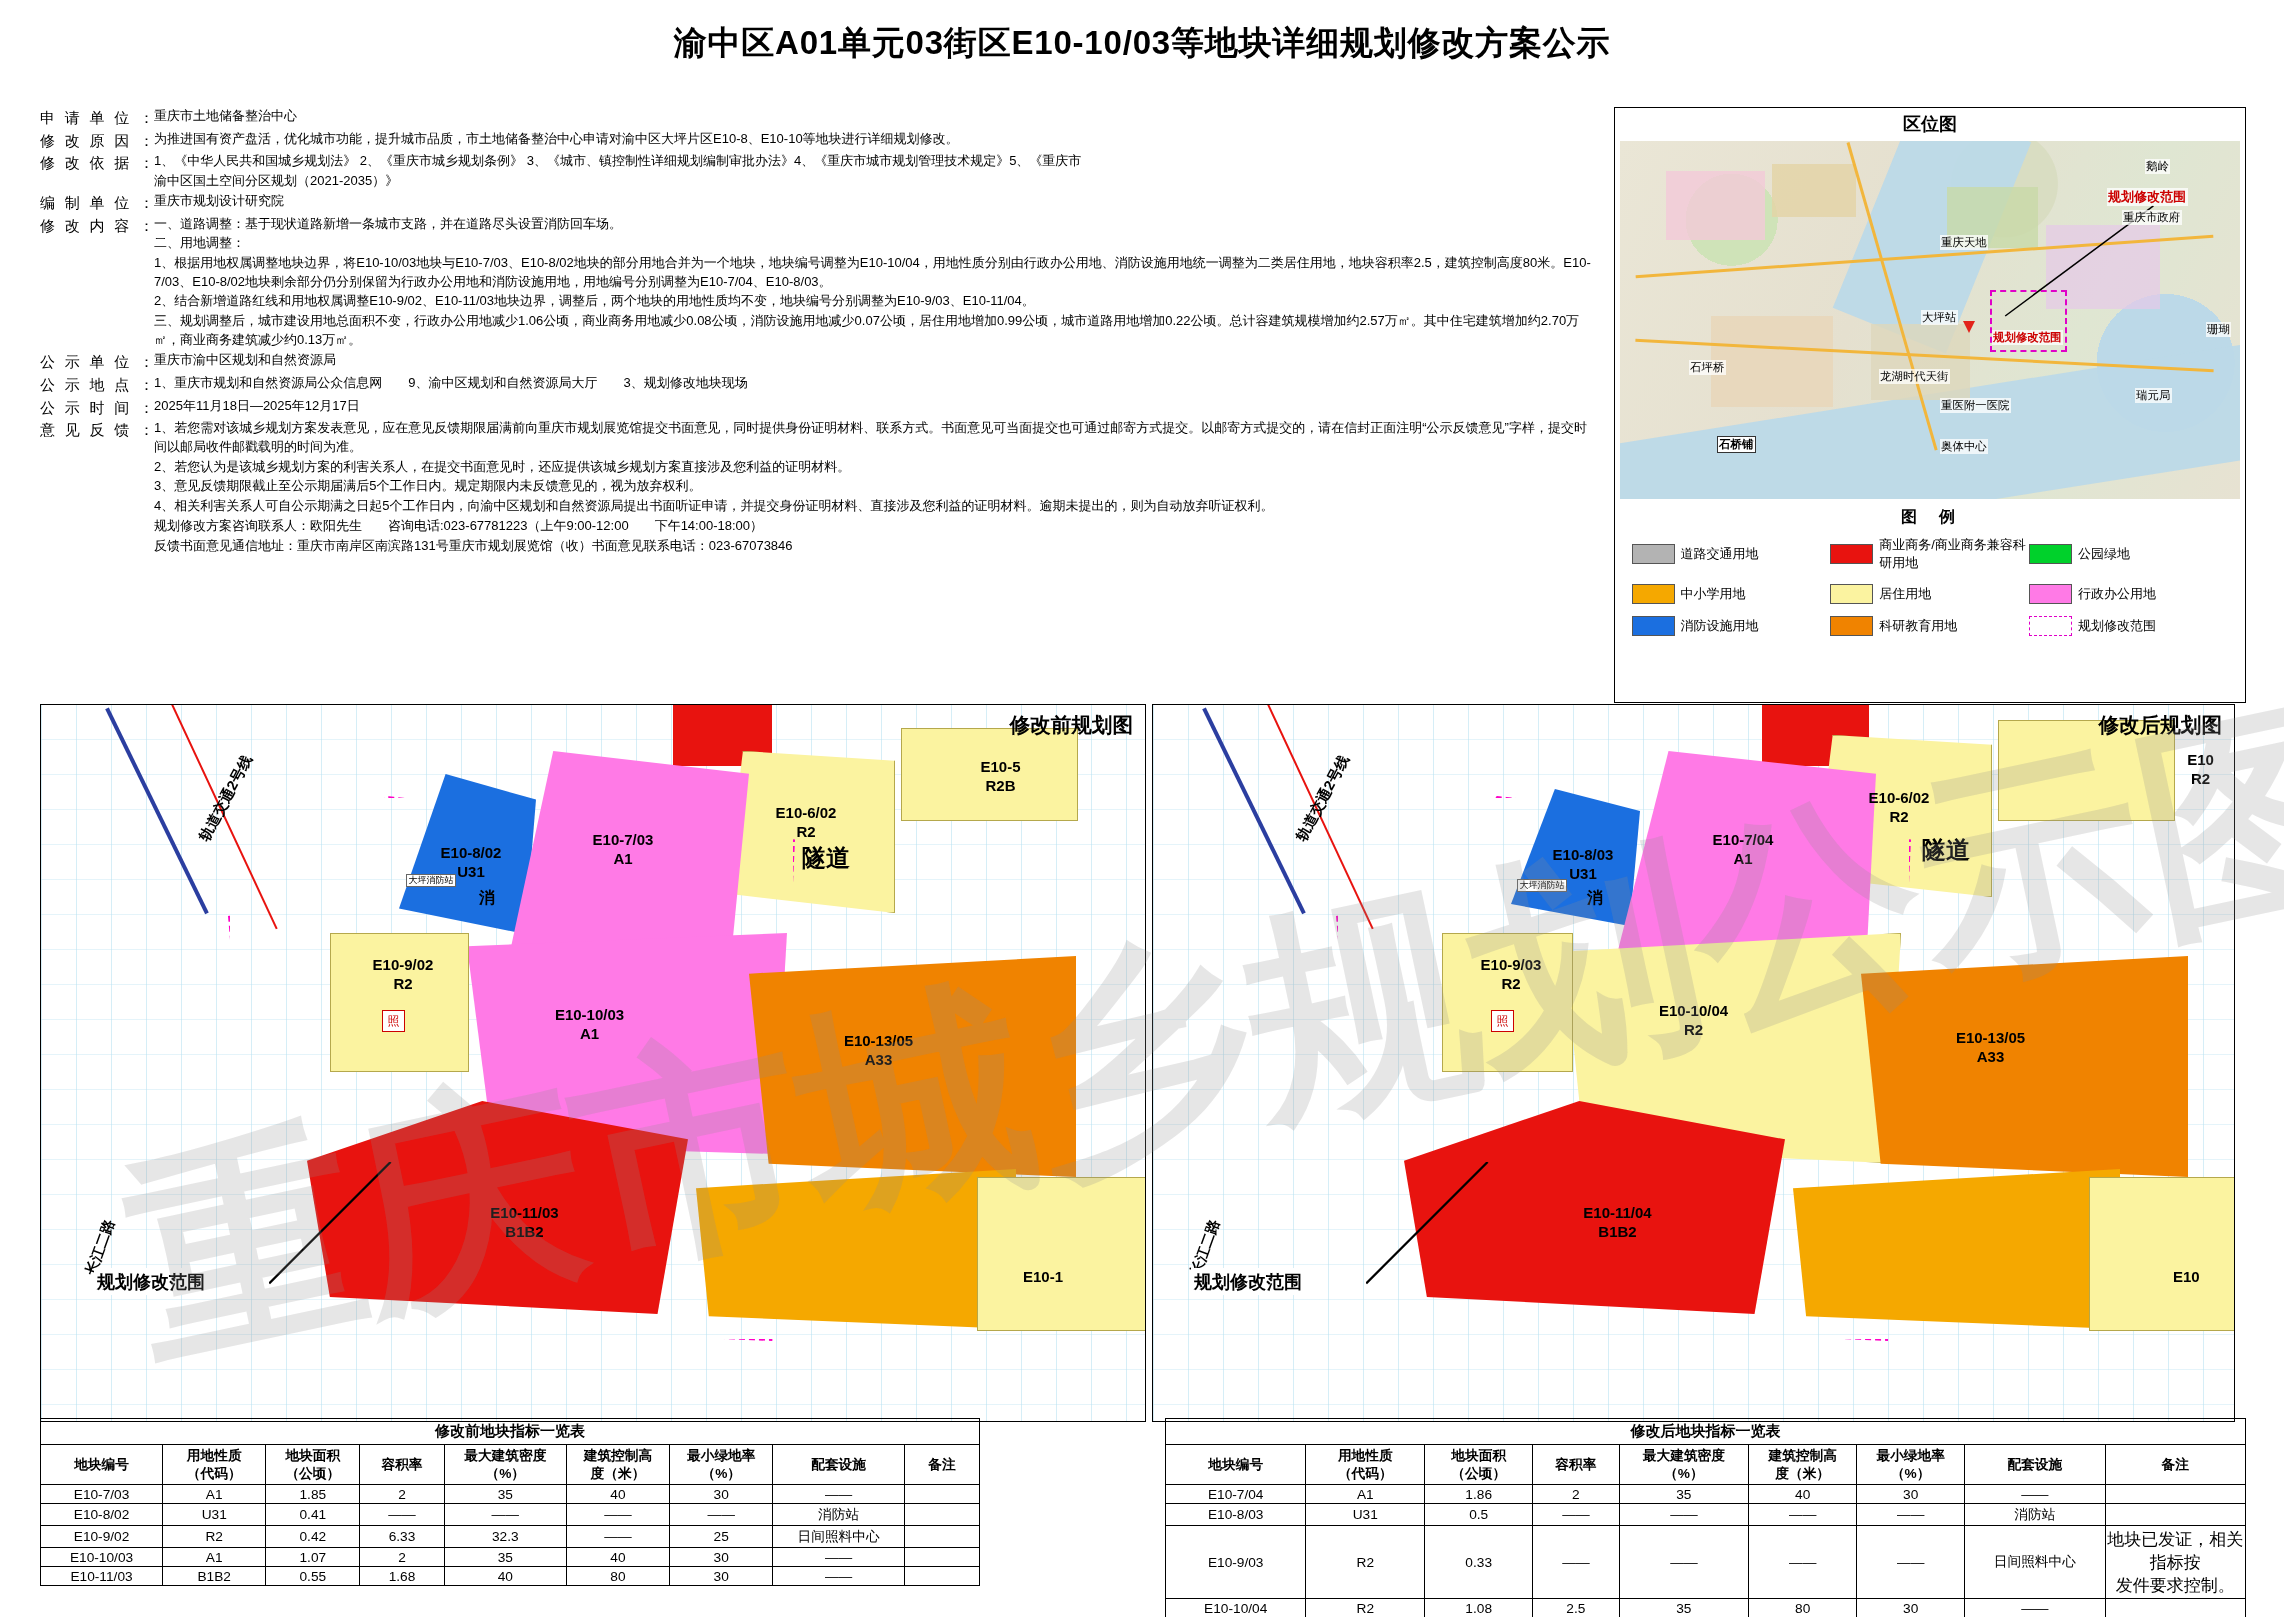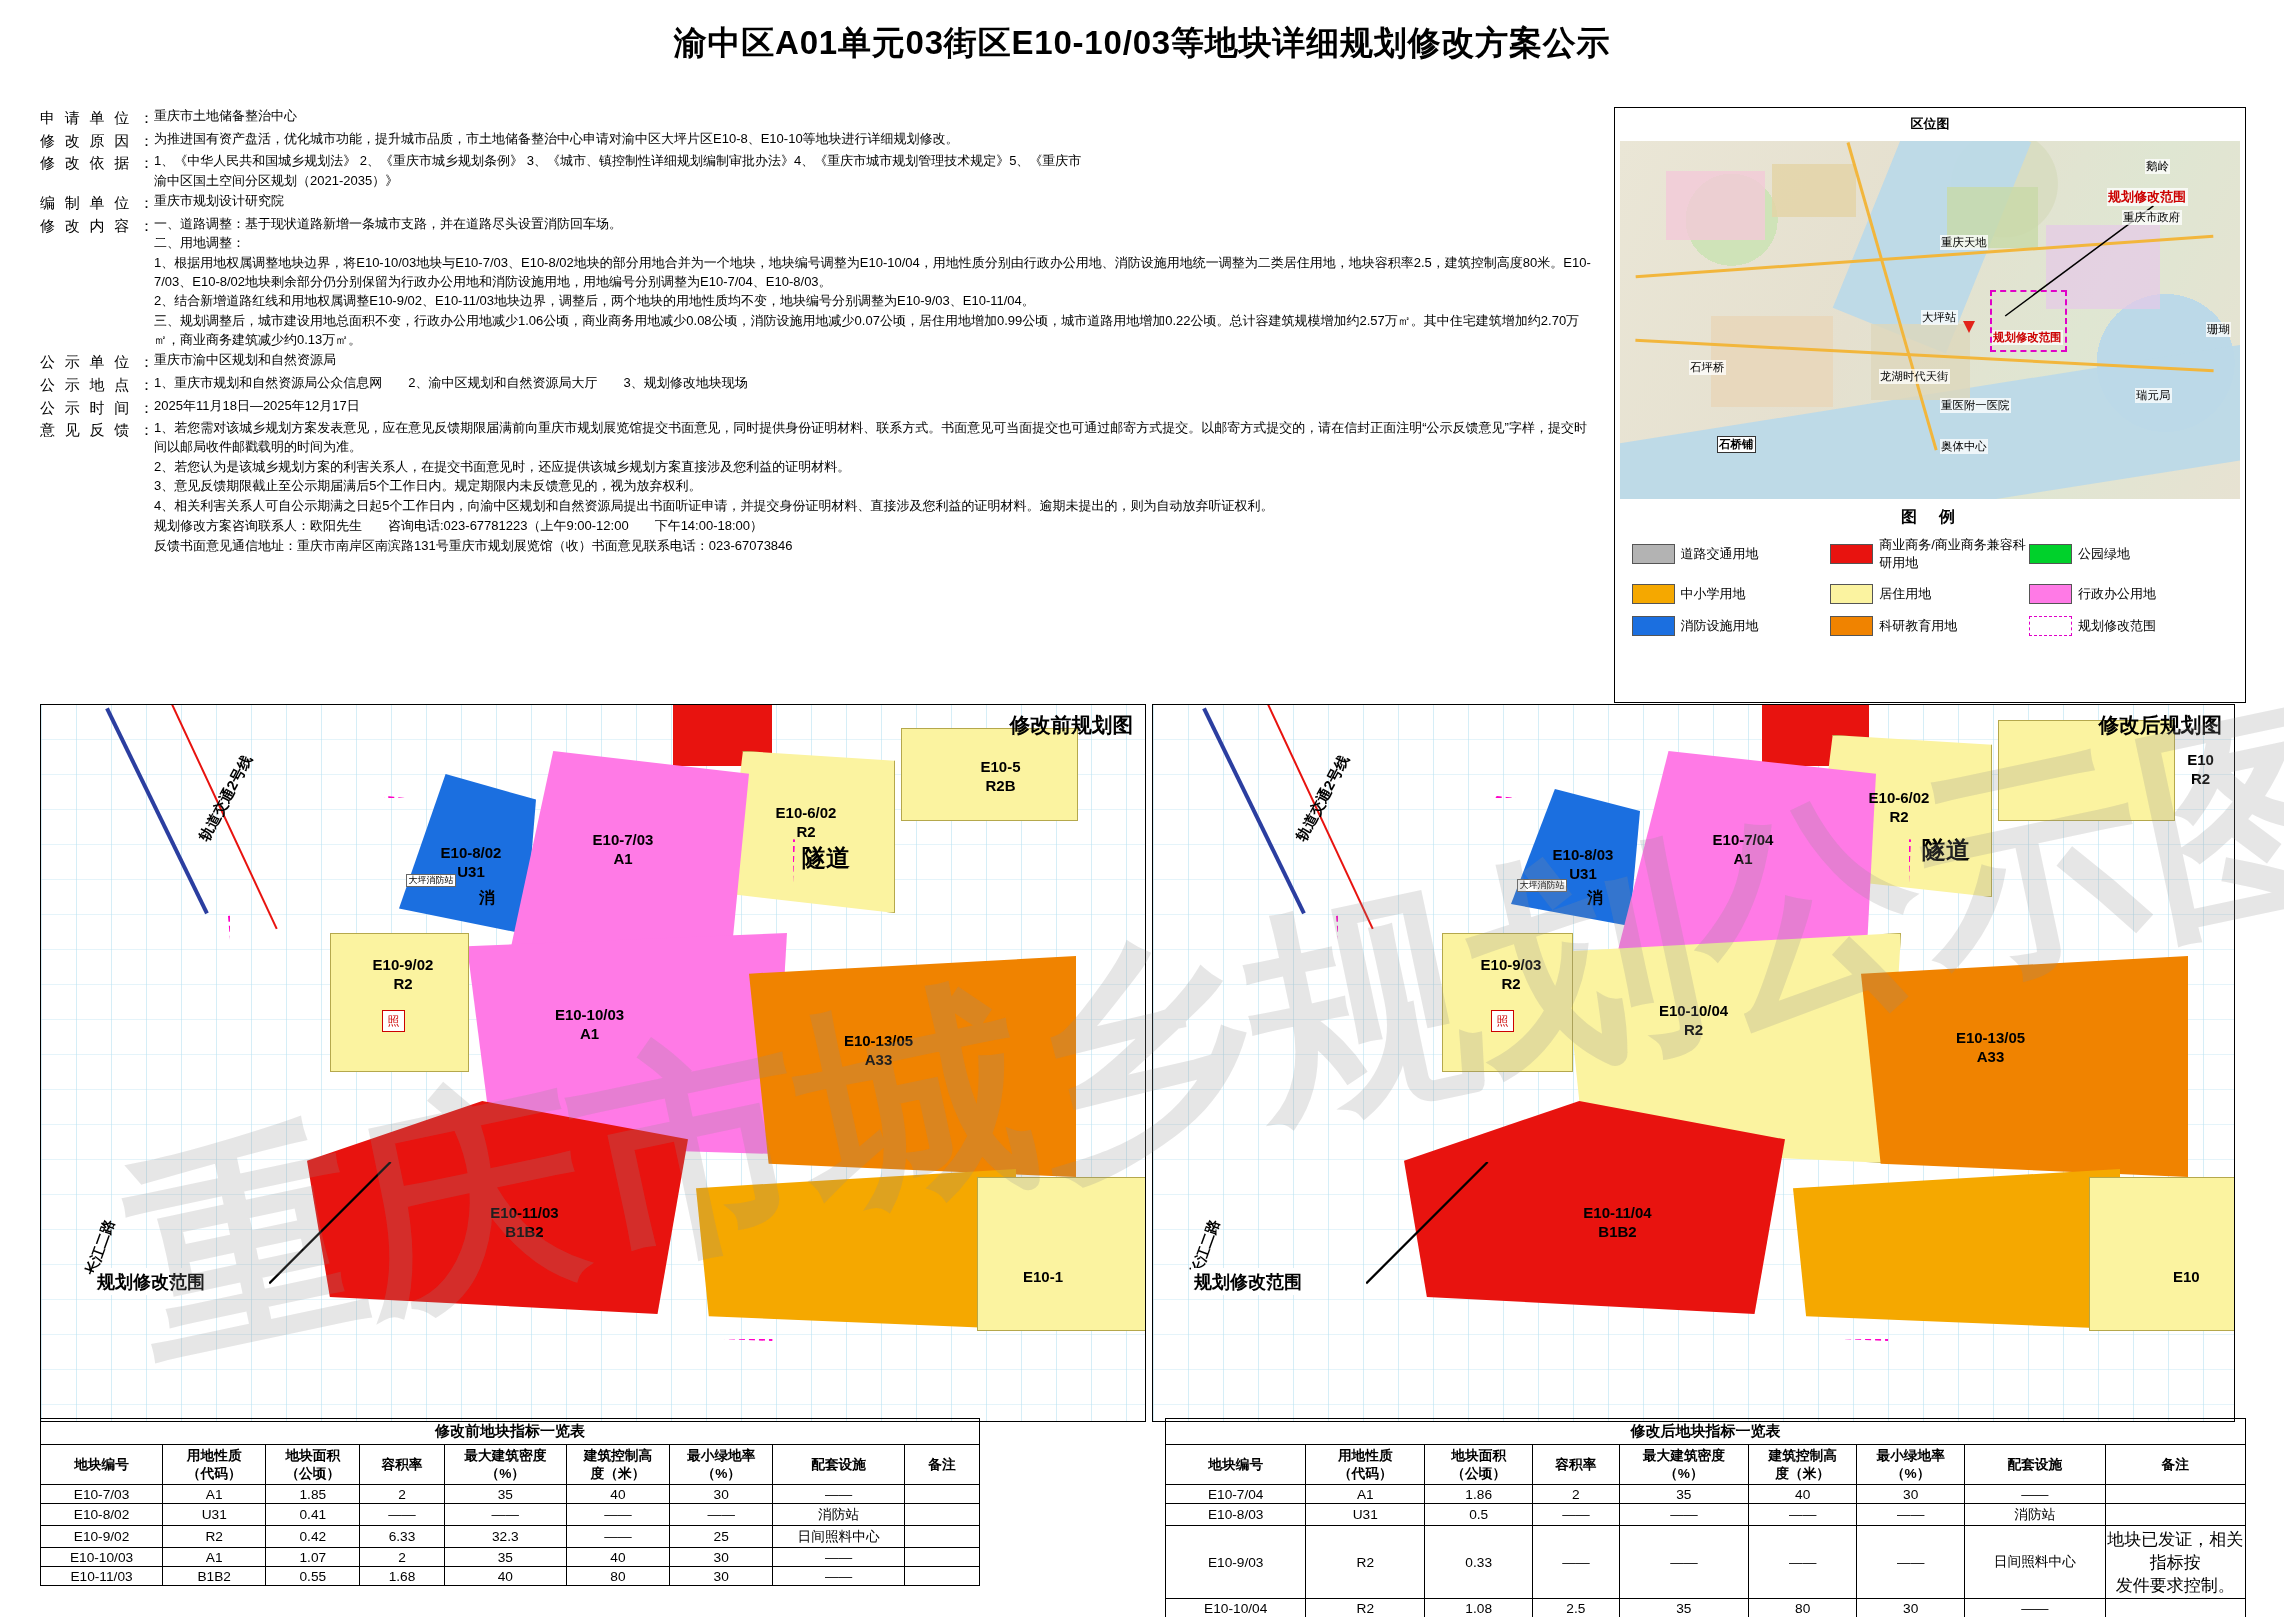--- a/index.html
+++ b/index.html
@@ -13,21 +13,21 @@
   .info-box{position:absolute;left:40px;top:107px;width:1553px;height:594px;font-size:15px;line-height:1.45;}
   .row{display:flex;margin-bottom:0.8px;}
   .row .lab{width:114px;flex:0 0 114px;text-align:justify;text-align-last:justify;font-size:15px;}
   .row .lab::after{content:"：";}
   .row .val{flex:1;font-size:13px;}
   .val p{margin:0 0 0.8px 0;}
   .indent1{text-indent:0;}
 
   
   .loc-box{position:absolute;left:1614px;top:107px;width:630px;height:594px;border:1.1px solid #000;}
-  .loc-title{position:absolute;left:0;top:0;width:100%;height:32px;line-height:32px;text-align:center;font-size:13px;font-weight:bold;}
+  .loc-title{position:absolute;left:0;top:0;width:100%;height:32px;line-height:32px;text-align:center;font-size:18px;font-weight:bold;}
   .loc-map{position:absolute;left:4.6px;top:33px;width:620px;height:358px;overflow:hidden;background:#e9e5d8;}
   .loc-map .mapbg{position:absolute;inset:0;background:
      radial-gradient(circle at 18% 22%, #cfe3b8 0 46px, transparent 46px),
      radial-gradient(circle at 62% 12%, #d9ddc2 0 53px, transparent 54px),
      radial-gradient(circle at 88% 62%, #bcd9e8 0 69px, transparent 69px),
      linear-gradient(115deg,#eae6d6 0%,#e5e0cf 40%,#dfe6d2 70%,#e7e2d2 100%);}
   .loc-map .river{position:absolute;left:-15px;top:251px;width:685px;height:114px;background:#bcd9e8;transform:rotate(-9deg);opacity:.95;}
   .loc-map .river2{position:absolute;left:251px;top:-30px;width:122px;height:228px;background:#bcd9e8;transform:rotate(22deg);opacity:.95;}
   .blk{position:absolute;}
   .road{position:absolute;background:#f2b63c;height:3px;}
@@ -121,21 +121,21 @@
     </div>
     <div class="row">
       <div class="lab">公示单位</div>
       <div class="val">
           <p>重庆市渝中区规划和自然资源局</p>
         </div>
     </div>
     <div class="row">
       <div class="lab">公示地点</div>
       <div class="val">
-          <p>1、重庆市规划和自然资源局公众信息网　　2、渝中区规划和自然资源局大厅　　3、规划修改地块现场</p>
+          <p>1、重庆市规划和自然资源局公众信息网　　9、渝中区规划和自然资源局大厅　　3、规划修改地块现场</p>
         </div>
     </div>
     <div class="row">
       <div class="lab">公示时间</div>
       <div class="val">
           <p>2025年11月18日—2025年12月17日</p>
         </div>
     </div>
     <div class="row">
       <div class="lab">意见反馈</div>

